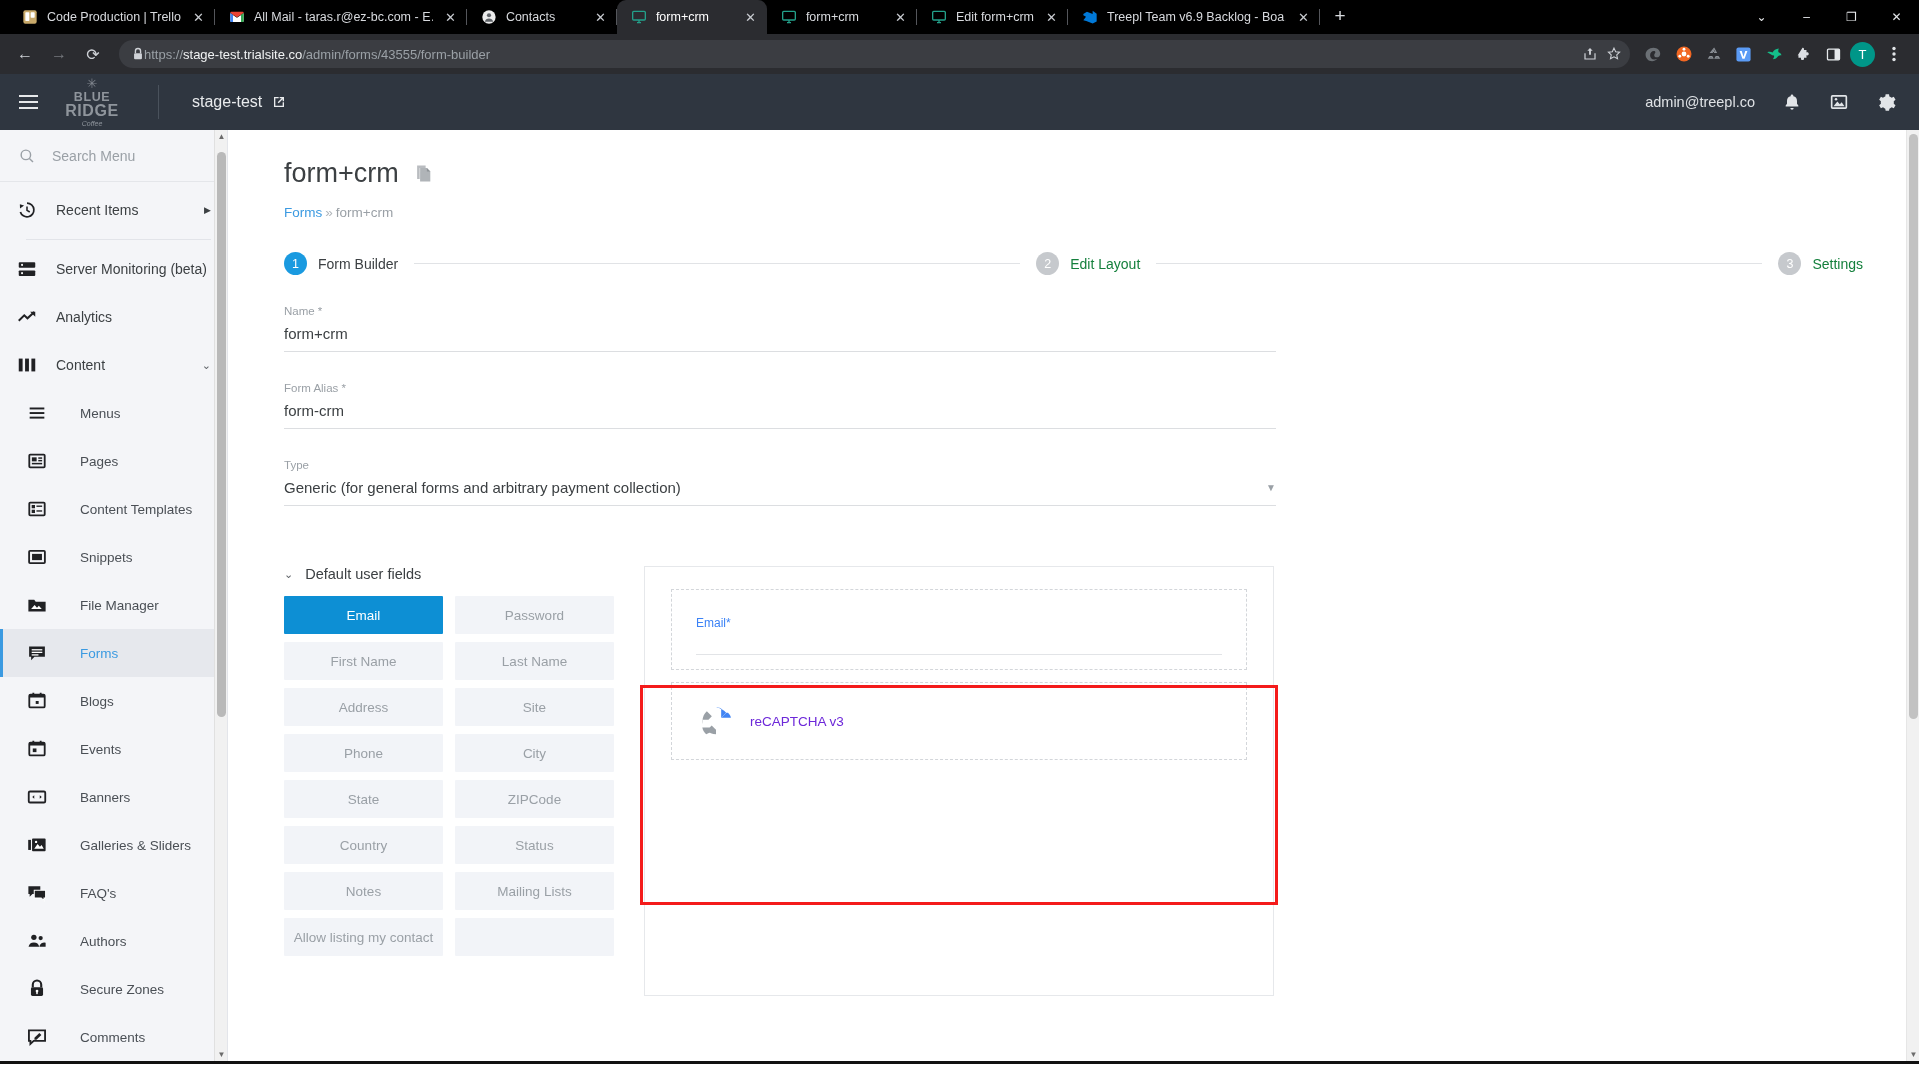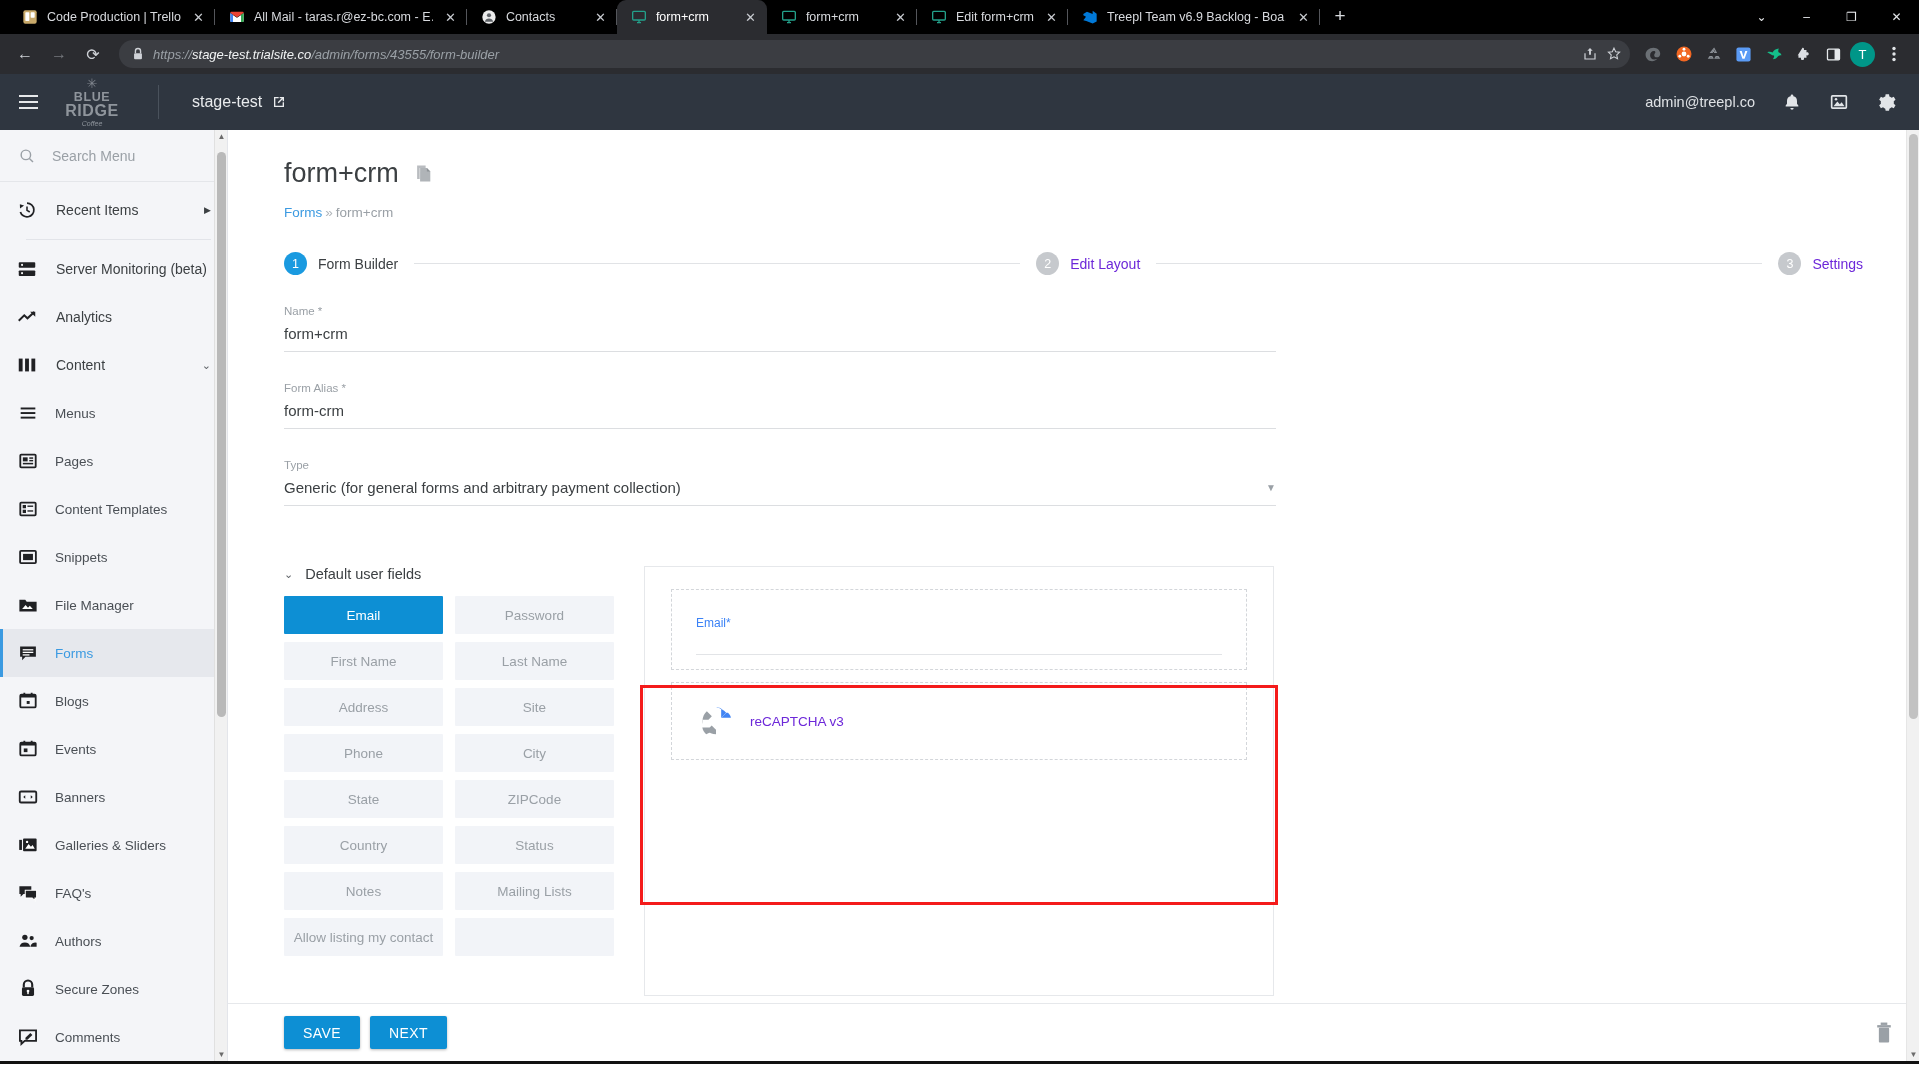--- a/index.html
+++ b/index.html
@@ -61,21 +61,21 @@
     padding: 0 9px; gap: 2px; flex: 0 0 40px;
   }
   .navbtn {
     width: 32px; height: 32px; display: flex; align-items: center;
     justify-content: center; color: #cfd2d7; border-radius: 50%;
   }
   .navbtn.disabled { color: #75787d; }
   .omnibox {
     flex: 1 1 auto; height: 28px; background: #3b3d42; border-radius: 15px;
     display: flex; align-items: center; padding: 0 8px 0 13px;
-    margin: 0 8px; gap: 9px; position: relative; font-style: italic;
+    margin: 0 8px; position: relative;
   }
   .omnibox .urltext {
     flex: 1 1 auto; font-size: 13px; color: #9aa0a6;
     white-space: nowrap; overflow: hidden;
   }
   .omnibox .urltext b { color: #f1f3f4; font-weight: 400; }
   .omnibox .urltext .scheme { color: #9aa0a6; }
   .omni-actions { display: flex; align-items: center; gap: 8px; }
   .extbar { display: flex; align-items: center; gap: 3px; }
   .extbtn {
@@ -131,21 +131,21 @@
     height: 52px; display: flex; align-items: center; gap: 16px;
     padding: 0 18px; border-bottom: 1px solid #e4e6ea; flex: 0 0 52px;
   }
   .search-row .ph { font-size: 14px; color: #9aa0a6; }
   .nav { flex: 1 1 auto; overflow: hidden; padding-top: 4px; }
   .nav-item {
     height: 48px; display: flex; align-items: center; gap: 18px;
     padding: 0 16px; font-size: 14px; color: #3c4043; position: relative;
   }
   .nav-item .label { flex: 1 1 auto; }
-  .nav-item.sub { padding-left: 17px; gap: 16px; font-size: 13.5px; color: #4a4f55; }
+  .nav-item.sub { padding-left: 26px; gap: 32px; font-size: 13.5px; color: #4a4f55; }
   .nav-item.active { background: #e6e8ed; }
   .nav-item.active .label { color: #3b9ae1; }
   .nav-item.active::before {
     content: ''; position: absolute; left: 0; top: 0; bottom: 0;
     width: 3px; background: #3b9ae1;
   }
   .nav-sep { height: 1px; background: #e2e4e9; margin: 5px 16px 5px 26px; }
   .caret-right { font-size: 9px; color: #3c4043; }
   .caret-down { font-size: 11px; color: #5f6368; }
   .ico { width: 22px; height: 22px; flex: 0 0 22px; display: block; }
@@ -173,21 +173,21 @@
   .breadcrumb .sep { color: #b0b5ba; margin: 0 3px; }
 
   .stepper { display: flex; align-items: center; margin-top: 32px; }
   .step { display: flex; align-items: center; gap: 11px; flex: 0 0 auto; }
   .step .num {
     width: 23px; height: 23px; border-radius: 50%; background: #c6c9cd;
     color: #fff; font-size: 12.5px; display: flex; align-items: center;
     justify-content: center;
   }
   .step.active .num { background: #1a9ae0; }
-  .step .slabel { font-size: 14px; color: #6d28d9; }
+  .step .slabel { font-size: 14px; color: #15803d; }
   .step.active .slabel { color: #3c4043; }
   .step-line { flex: 1 1 auto; height: 1px; background: #e1e3e6; margin: 0 16px; }
 
   .field { margin-top: 30px; width: 992px; }
   .field .flabel { font-size: 11.5px; color: #9aa0a6; margin-top: 16px; }
   .field .fvalue {
     font-size: 15px; color: #3c4043; padding: 8px 0 9px 0;
     border-bottom: 1px solid #dcdee1; position: relative;
   }
   .field.select .fvalue { display: flex; align-items: center; }
@@ -760,30 +760,20 @@
 
                 </div>
                 <div class="redbox" style="left:-4px; top:119px; width:638px; height:220px;"></div>
               </div>
 
             </div>
 
           </div>
         </div>
 
-        <div class="footerbar">
-          <button class="btn">SAVE</button>
-          <button class="btn">NEXT</button>
-          <div class="footer-spacer"></div>
-          <svg width="22" height="24" viewBox="0 0 24 26">
-              <rect x="8.4" y="1.6" width="7.2" height="2.6" fill="#9aa0a6"></rect>
-              <rect x="4.6" y="4.4" width="14.8" height="2.6" fill="#9aa0a6"></rect>
-              <rect x="6.4" y="7.4" width="11.2" height="16" rx="1" fill="#9aa0a6"></rect>
-            </svg>
-        </div>
 
         <div class="main-scroll">
           <div class="msc-arrow" style="top:2px;">▲</div>
           <div class="thumb"></div>
           <div class="msc-arrow" style="bottom:2px;">▼</div>
         </div>
       </div>
 
     </div>
   </div>

